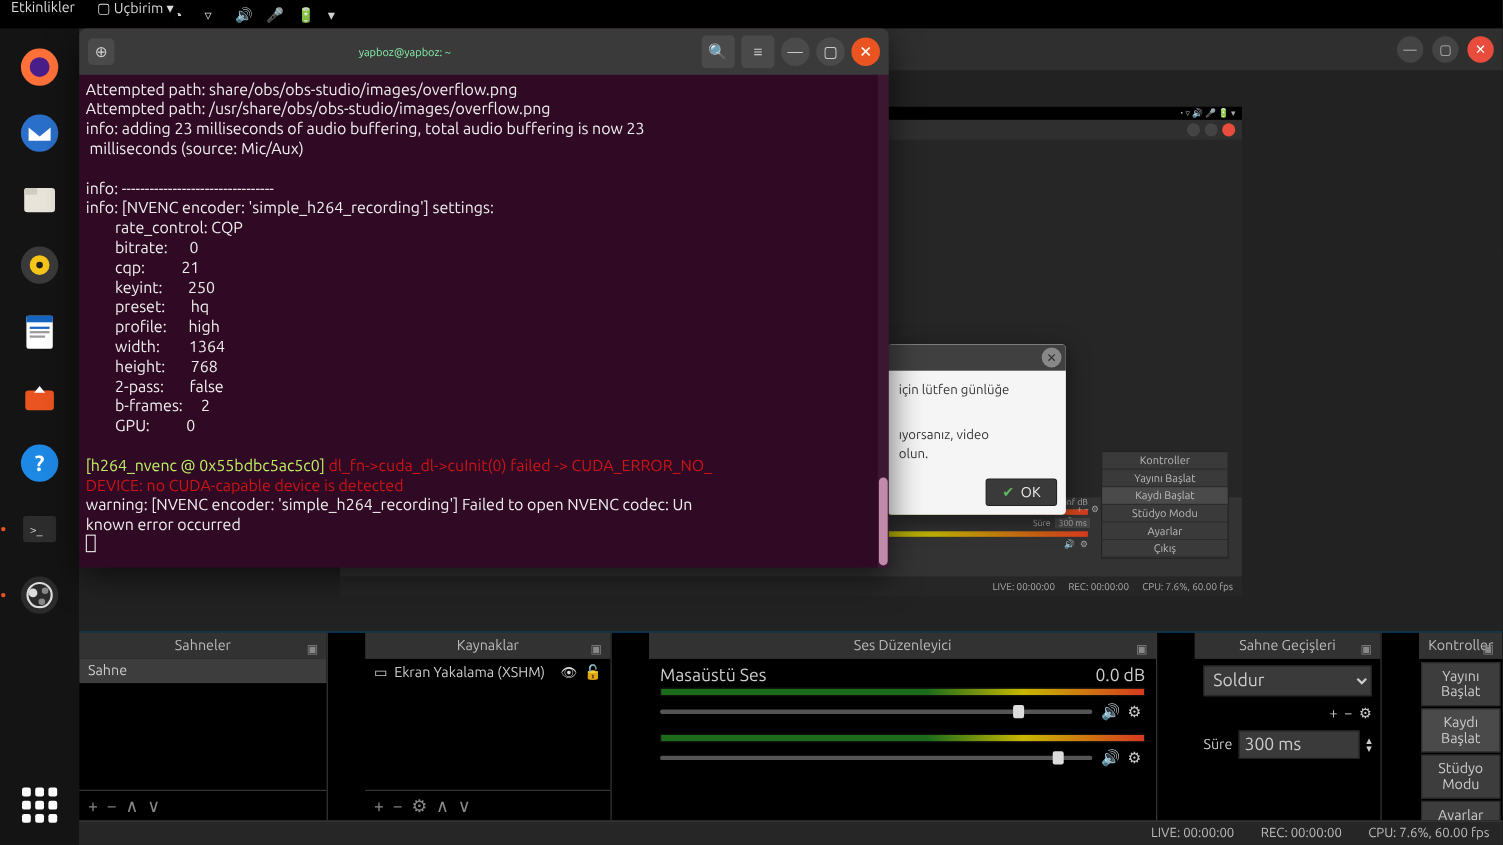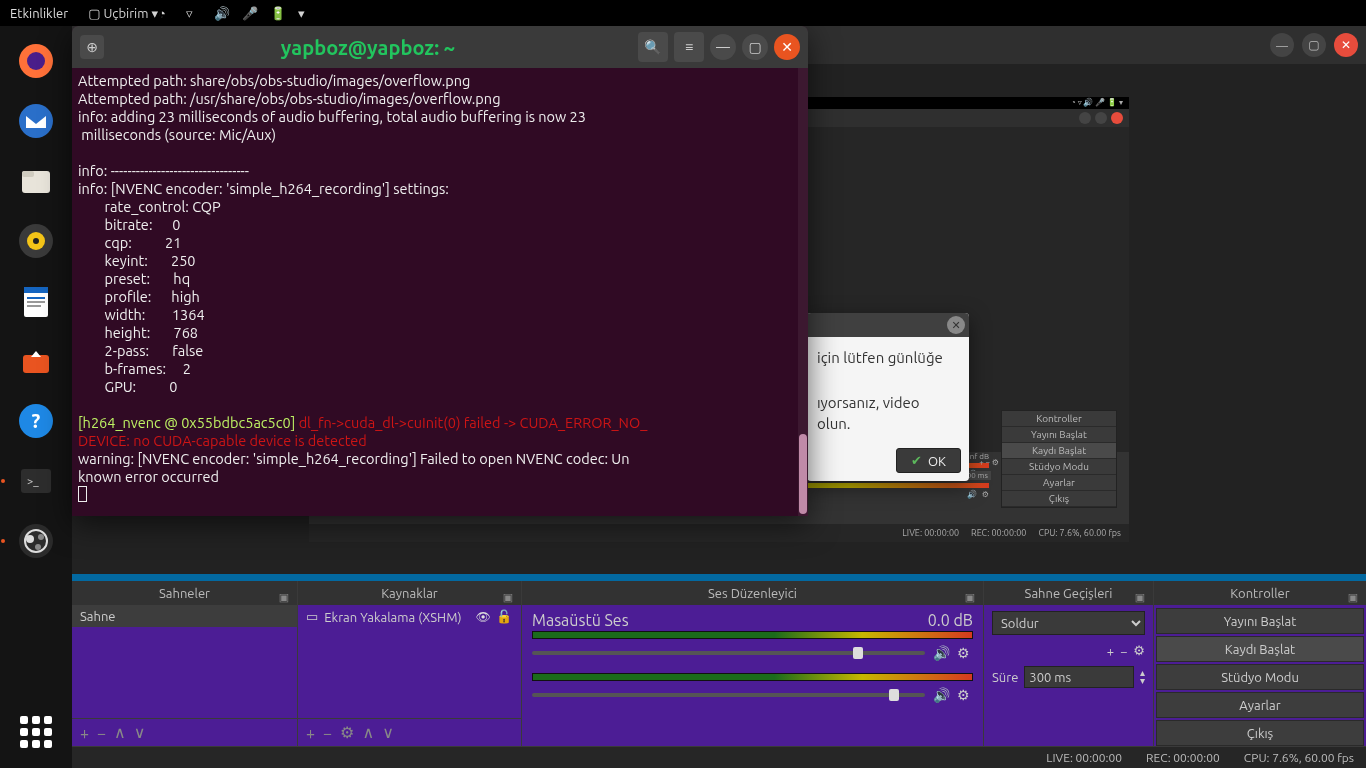--- a/index.html
+++ b/index.html
@@ -1,19 +1,19 @@
 <!DOCTYPE html>
 <html><head>
 <meta charset="utf-8">
 <style>
 * { margin: 0; padding: 0; box-sizing: border-box; font-family: Ubuntu, sans-serif; }
 body { width: 1366px; height: 768px; background: #1a1a1a; overflow: hidden; position: relative; color: #ddd; font-size: 13px; }
 
 
-.topbar { height: 26px; background: #000; display: flex; align-items: center; padding: 0 10px; color: #ddd; font-size: 13px; }
+.topbar { height: 26px; background: #000; display: flex; padding: 0 10px; color: #ddd; font-size: 13px; }
 .topbar .left { display: flex; gap: 20px; }
 .topbar .center { flex: 1; text-align: center; font-weight: bold; }
 .topbar .right { display: flex; gap: 14px; align-items: center; }
 .topbar .ico { width: 14px; height: 14px; display: inline-block; }
 
 
 .dock { position: absolute; top: 26px; left: 0; width: 72px; height: 742px; background: rgba(20,20,20,0.85); display: flex; flex-direction: column; align-items: center; padding-top: 8px; gap: 6px; }
 .dock .app { width: 54px; height: 54px; border-radius: 12px; display: flex; align-items: center; justify-content: center; position: relative; }
 .dock .app.active::before { content: ""; position: absolute; left: -8px; top: 50%; transform: translateY(-50%); width: 4px; height: 4px; background: #e95420; border-radius: 50%; }
 .dock .grid-launcher { margin-top: auto; margin-bottom: 20px; display:grid; grid-template-columns:repeat(3,8px); grid-template-rows:repeat(3,8px); gap:4px;}
@@ -24,21 +24,21 @@
 .obs-titlebar { height: 38px; background: #2f2f2f; display: flex; align-items: center; padding: 0 8px; color: #ccc; font-size: 14px;}
 .obs-titlebar .title { flex:1; }
 .obs-titlebar .wbtn { width: 24px; height: 24px; border-radius: 50%; margin-left: 8px; display:flex;align-items:center;justify-content:center; font-size:12px;}
 .obs-titlebar .close { background:#e74c3c; color:#fff;}
 .obs-titlebar .max,.obs-titlebar .min{ background:#444;color:#bbb;}
 
 .obs-preview { flex:1; background:#222; display:flex; align-items:center; justify-content:center; position:relative;}
 .obs-preview-inner { width: 820px; height: 445px; background:#333; position:relative;}
 
 
-.obs-docks { display:flex; height:172px; background:#4c1d95; border-top:7px solid #0369a1;}
+.obs-docks { display:flex; height:172px; background:#000000; border-top:1px solid #0369a1;gap:34px;}
 .odock { border-right:1px solid #3a3a3a; display:flex; flex-direction:column;}
 .odock-header { height:24px; background:#323232; color:#bbb; font-size:13px; text-align:center; line-height:24px; position:relative;}
 .odock-header .pop { position:absolute; right:6px; top:4px; width:14px; height:14px; color:#888; font-size:11px;}
 .odock-body { flex:1; overflow:hidden; font-size:13px;}
 .odock-footer { height:28px; border-top:1px solid #3a3a3a; display:flex; align-items:center; gap:8px; padding:0 8px; color:#888;}
 .odock-footer .ib{font-size:16px;cursor:default;}
 
 .list-item { padding:4px 8px; color:#ccc; display:flex; align-items:center; gap:6px;}
 .list-item .eye{font-size:12px;color:#ddd;}
 
@@ -46,52 +46,52 @@
 .mixer-ch { padding:6px 10px;}
 .mixer-ch .row1{display:flex;justify-content:space-between;font-size:16px;color:#ccc;margin-bottom:2px;}
 .meter { height:8px; background:linear-gradient(to right,#1b6b1b 0%,#1b6b1b 55%,#c7b700 75%,#d63a1f 100%); border:1px solid #111; position:relative;}
 .slider-row{display:flex;align-items:center;gap:8px;margin-top:6px;}
 .slider-row .track{flex:1;height:4px;background:#555;border-radius:2px;position:relative;}
 .slider-row .thumb{position:absolute;top:-4px;width:10px;height:12px;background:#ddd;border-radius:2px;}
 .slider-row .spk,.slider-row .gear{width:16px;height:16px;color:#ccc;font-size:14px;}
 
 
 .trans-body{padding:6px 8px;font-size:13px;color:#ccc;}
-.trans-body select,.trans-body input{width:100%;background:#3a3a3a;border:1px solid #222;color:#ccc;padding:3px 4px;font-size:13px;}
+.trans-body select,.trans-body input{width:100%;background:#3a3a3a;border:1px solid #222;color:#ccc;padding:3px 4px;font-size:16px;}
 .trans-row{display:flex;align-items:center;gap:6px;margin-top:8px;}
 .trans-row .lbl{width:36px;}
 
 
 .ctrl-body{display:flex;flex-direction:column;padding:2px 0;}
 .ctrl-body button{background:#3d3d3d;border:1px solid #2a2a2a;color:#ccc;padding:5px 0;font-size:13px;margin:1px 2px;}
 .ctrl-body button.hl{background:#4a4a4a;}
 
 
 .obs-status { height:22px; background:#262626; color:#bbb; font-size:12px; display:flex; align-items:center; justify-content:flex-end; gap:24px; padding:0 12px; border-top:1px solid #3a3a3a;}
 
 
 .term { position:absolute; top:26px; left:72px; width:736px; height:490px; background:#300a24; border-radius:6px 6px 0 0; box-shadow:0 8px 30px rgba(0,0,0,0.6); display:flex; flex-direction:column;}
 .term-header { height:42px; background:#3a3a3a; display:flex; align-items:center; padding:0 8px; border-radius:6px 6px 0 0;}
 .term-header .newtab{width:24px;height:24px;background:#4a4a4a;border-radius:4px;display:flex;align-items:center;justify-content:center;font-size:14px;color:#ccc;}
-.term-header .title{flex:1;text-align:center;font-weight:bold;color:#22c55e;font-size:20px;}
+.term-header .title{flex:1;text-align:center;font-weight:normal;color:#86efac;font-size:10px;}
 .term-header .hbtn{width:30px;height:30px;border-radius:4px;background:#4a4a4a;color:#ccc;display:flex;align-items:center;justify-content:center;margin-left:6px;font-size:14px;}
 .term-header .hbtn.round{border-radius:50%;width:26px;height:26px;}
 .term-header .hbtn.close{background:#e95420;color:#fff;}
 .term-body { flex:1; padding:4px 6px; font-family:'Ubuntu Mono','DejaVu Sans Mono',monospace; font-size:14.5px; line-height:18px; color:#eee; white-space:pre; overflow:hidden; position:relative;}
 .term-body .red{color:#cc1515;}
 .term-body .teal{color:#bef264;}
 .term-scroll { position:absolute; right:0; top:42px; bottom:0; width:10px; background:rgba(255,255,255,0.06);}
 .term-scroll .thumb{position:absolute;left:1px;right:1px;bottom:2px;height:80px;background:#c08aa8;border-radius:4px;}
 .cursor{display:inline-block;width:9px;height:16px;border:1px solid #eee;}
 
 
 .dialog { position:absolute; top:313px; left:807px; width:162px; background:#f5f5f5; color:#333; border-radius:4px; box-shadow:0 6px 20px rgba(0,0,0,0.5); font-size:13px; overflow:hidden;}
 .dialog .dhdr{height:24px;background:#404040;display:flex;justify-content:flex-end;align-items:center;padding:0 4px;}
 .dialog .dhdr .dclose{width:18px;height:18px;border-radius:50%;background:#888;color:#333;font-size:11px;display:flex;align-items:center;justify-content:center;}
-.dialog .dbody{padding:10px 10px 6px;line-height:1.4;font-size:15px;color:#333;}
+.dialog .dbody{padding:10px 10px 6px;line-height:1.4;font-size:12px;color:#333;}
 .dialog .dfoot{padding:8px;display:flex;justify-content:flex-end;}
 .dialog .okbtn{background:#3a3a3a;color:#eee;border:1px solid #222;padding:4px 14px;border-radius:3px;font-size:13px;display:flex;align-items:center;gap:6px;}
 .dialog .okbtn .chk{color:#5cb85c;}
 .dialog .okbtn .u{}
 
 
 .mini-ctrl{position:absolute;right:12px;bottom:12px;width:116px;background:#3a3a3a;border:1px solid #222;font-size:10px;color:#bbb;}
 .mini-ctrl div{padding:2px 4px;text-align:center;border-bottom:1px solid #2a2a2a;}
 .mini-ctrl div.hl{background:#4a4a4a;}
 svg{display:block;}

